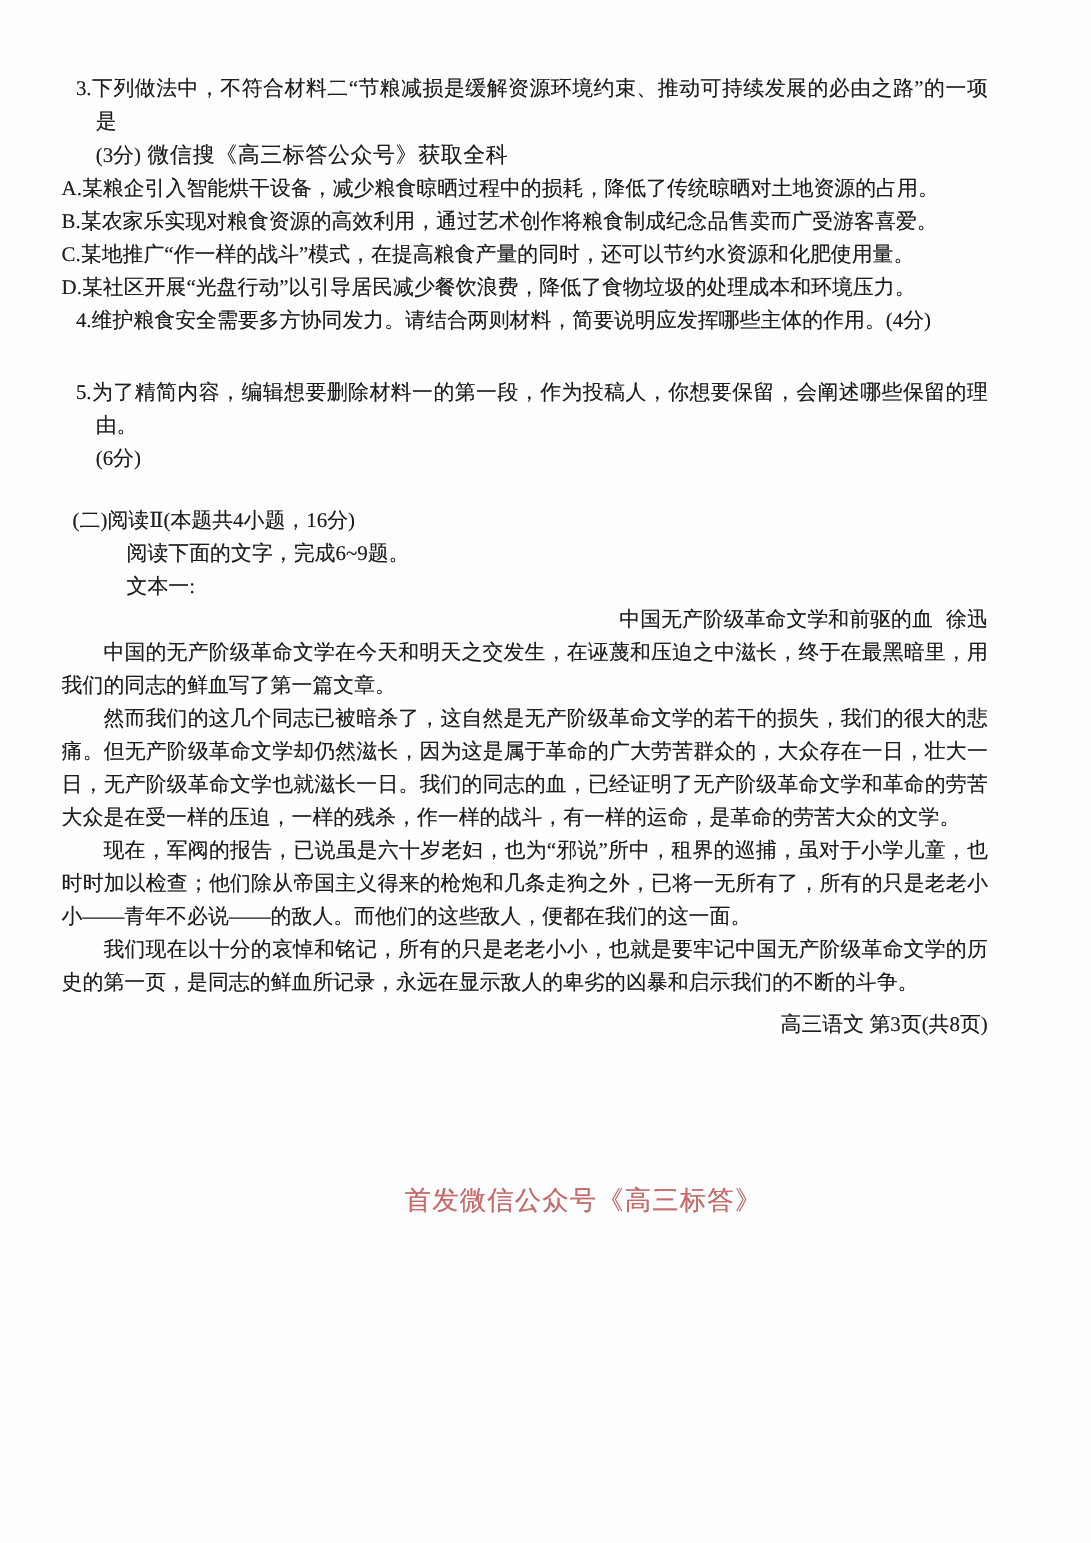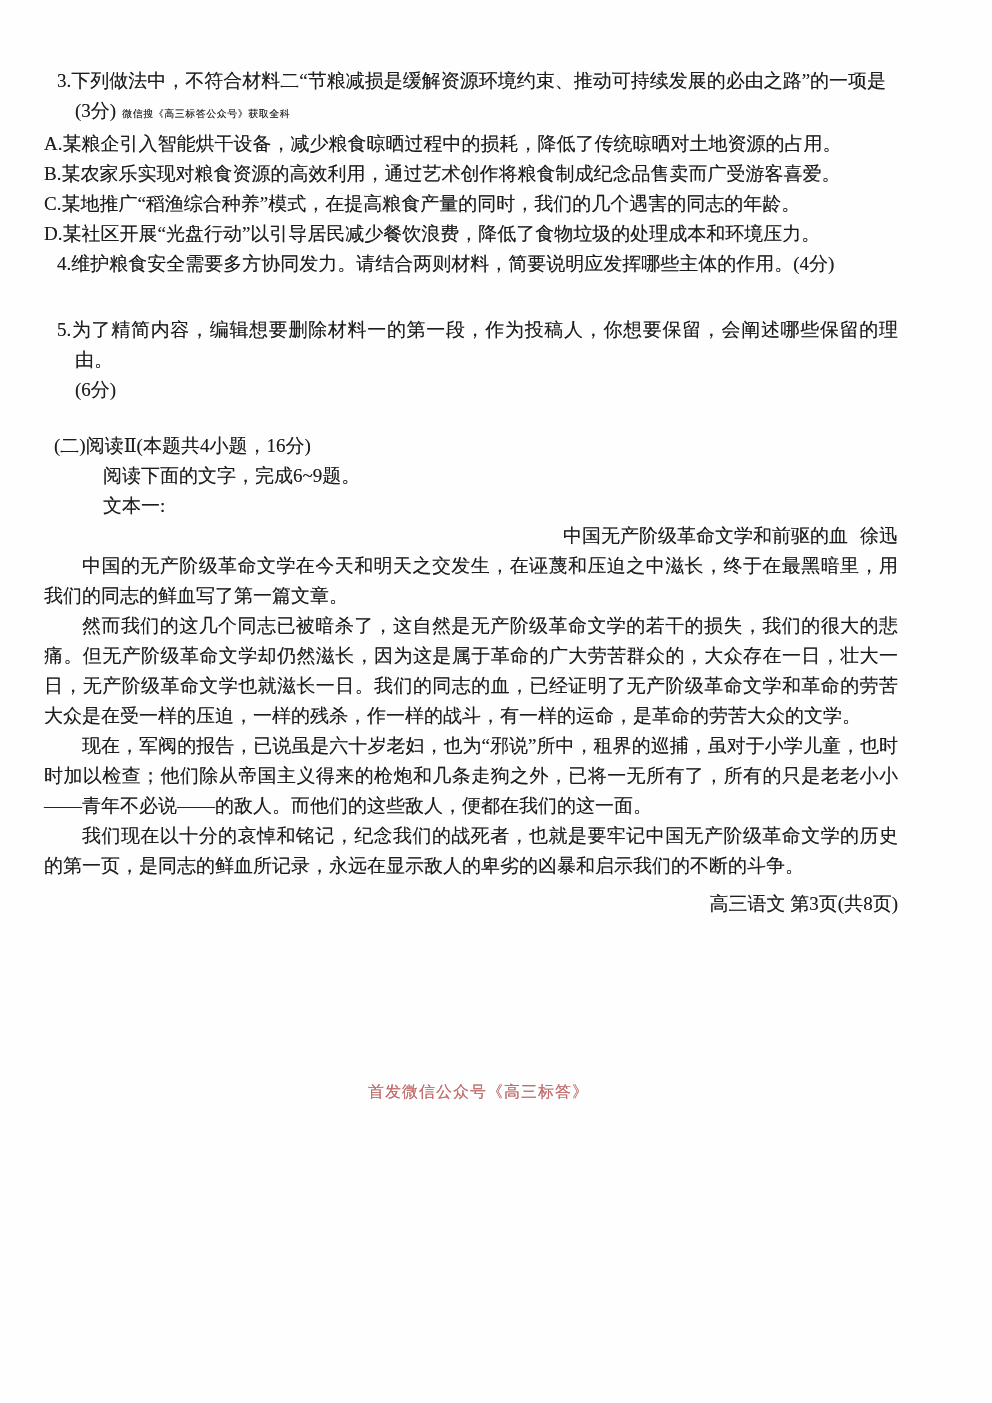--- a/index.html
+++ b/index.html
@@ -7,82 +7,82 @@
   .page {
     position: relative;
     width: 992px;
     height: 1403px;
     margin: 0 auto;
     background: #fefefe;
     font-family: "Liberation Serif", "DejaVu Serif", serif;
     font-size: 19px;
     line-height: 30px;
     color: #1d1d1d;
-    padding: 66px 94px 0 44px;
+    padding: 66px 94px 0 56px;
     overflow: hidden;
     text-shadow: 0 0 0.4px rgba(40,40,40,0.55);
   }
   p { margin: 0; }
   .question {
     padding-left: 31px;
     text-indent: -18px;
     text-align: justify;
   }
   .score-line { padding-left: 31px; }
-  .promo { font-size: 10px; margin-left: 6px; letter-spacing: 0.5px; }
+  .promo { font-size: 20px; margin-left: 6px; letter-spacing: 0.5px; }
   .option { text-align: justify; }
   .q5 { margin-top: 36px; }
   .section-heading { margin-top: 26px; margin-left: 10px; }
   .indent-line { margin-left: 59px; }
   .text-title { text-align: right; }
   .text-title .author { margin-left: 12px; }
   .body-para {
     text-align: justify;
     text-indent: 2em;
   }
   .footer { margin-top: 8px; text-align: right; }
   .watermark {
     position: absolute;
     left: 368px;
     top: 1080px;
-    font-size: 16px;
+    font-size: 24px;
     line-height: 24px;
     color: rgba(221, 98, 98, 0.82);
     letter-spacing: 1px;
     white-space: nowrap;
     pointer-events: none;
   }
 </style>
 </head>
 <body>
 
 <div class="page">
 
   <p class="question"><span>3.</span><span>下列做法中，不符合材料二“节粮减损是缓解资源环境约束、推动可持续发展的必由之路”的一项是</span></p>
 
   <p class="score-line"><span>(3分)</span><span class="promo">微信搜《高三标答公众号》获取全科</span></p>
 
   <p class="option">A.某粮企引入智能烘干设备，减少粮食晾晒过程中的损耗，降低了传统晾晒对土地资源的占用。</p>
   <p class="option">B.某农家乐实现对粮食资源的高效利用，通过艺术创作将粮食制成纪念品售卖而广受游客喜爱。</p>
-  <p class="option">C.某地推广“稻渔综合种养”模式，在提高粮食产量的同时，我们的几个遇害的同志的年龄。</p>
+  <p class="option">C.某地推广“作一样的战斗”模式，在提高粮食产量的同时，还可以节约水资源和化肥使用量。</p>
   <p class="option">D.某社区开展“光盘行动”以引导居民减少餐饮浪费，降低了食物垃圾的处理成本和环境压力。</p>
 
   <p class="question"><span>4.</span><span>维护粮食安全需要多方协同发力。请结合两则材料，简要说明应发挥哪些主体的作用。(4分)</span></p>
 
   <p class="question q5"><span>5.</span><span>为了精简内容，编辑想要删除材料一的第一段，作为投稿人，你想要保留，会阐述哪些保留的理由。</span></p>
   <p class="score-line">(6分)</p>
 
   <p class="section-heading">(二)阅读Ⅱ(本题共4小题，16分)</p>
   <p class="indent-line">阅读下面的文字，完成6~9题。</p>
   <p class="indent-line">文本一:</p>
 
   <p class="text-title"><span>中国无产阶级革命文学和前驱的血</span><span class="author">徐迅</span></p>
 
   <p class="body-para">中国的无产阶级革命文学在今天和明天之交发生，在诬蔑和压迫之中滋长，终于在最黑暗里，用我们的同志的鲜血写了第一篇文章。</p>
   <p class="body-para">然而我们的这几个同志已被暗杀了，这自然是无产阶级革命文学的若干的损失，我们的很大的悲痛。但无产阶级革命文学却仍然滋长，因为这是属于革命的广大劳苦群众的，大众存在一日，壮大一日，无产阶级革命文学也就滋长一日。我们的同志的血，已经证明了无产阶级革命文学和革命的劳苦大众是在受一样的压迫，一样的残杀，作一样的战斗，有一样的运命，是革命的劳苦大众的文学。</p>
   <p class="body-para">现在，军阀的报告，已说虽是六十岁老妇，也为“邪说”所中，租界的巡捕，虽对于小学儿童，也时时加以检查；他们除从帝国主义得来的枪炮和几条走狗之外，已将一无所有了，所有的只是老老小小——青年不必说——的敌人。而他们的这些敌人，便都在我们的这一面。</p>
-  <p class="body-para">我们现在以十分的哀悼和铭记，纪念我们的战死者，也就是要牢记中国无产阶级革命文学的历史的第一页，是同志的鲜血所记录，永远在显示敌人的卑劣的凶暴和启示我们的不断的斗争。</p>
+  <p class="body-para">我们现在以十分的哀悼和铭记，所有的只是老老小小，也就是要牢记中国无产阶级革命文学的历史的第一页，是同志的鲜血所记录，永远在显示敌人的卑劣的凶暴和启示我们的不断的斗争。</p>
 
   <p class="footer">高三语文  第3页(共8页)</p>
 
   <div class="watermark">首发微信公众号《高三标答》</div>
 
 </div>
 
 </body></html>

